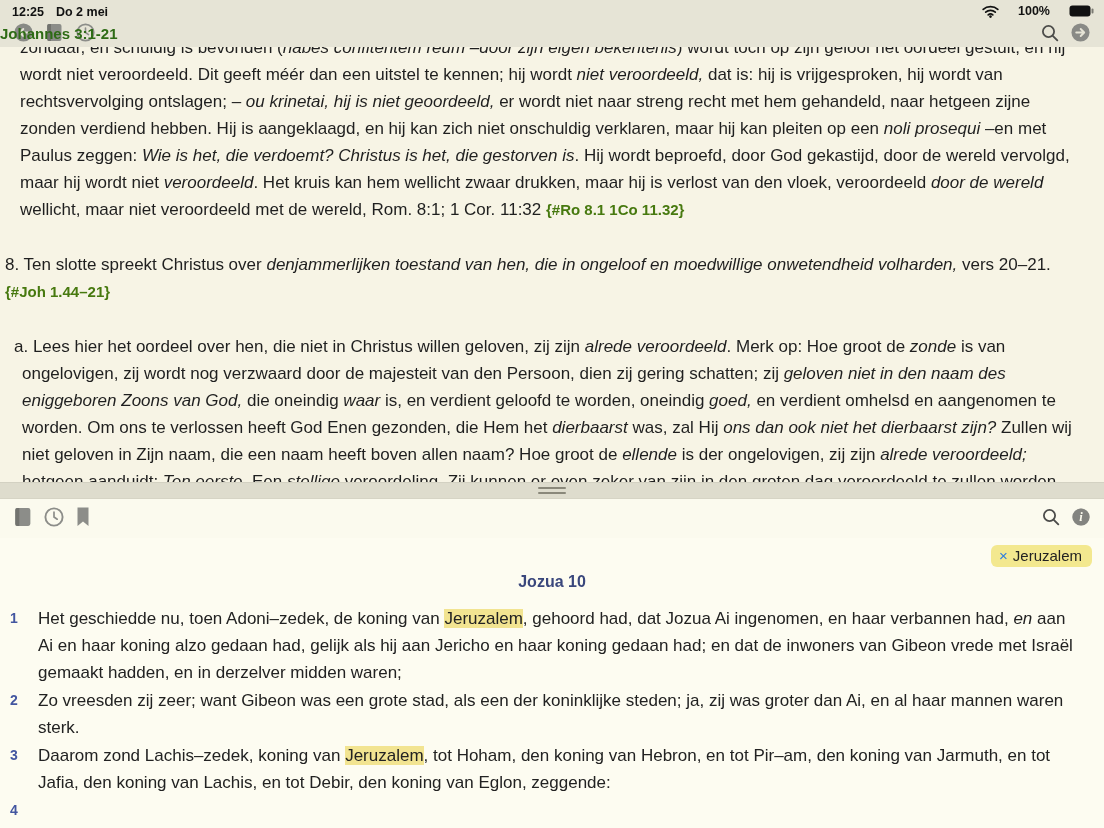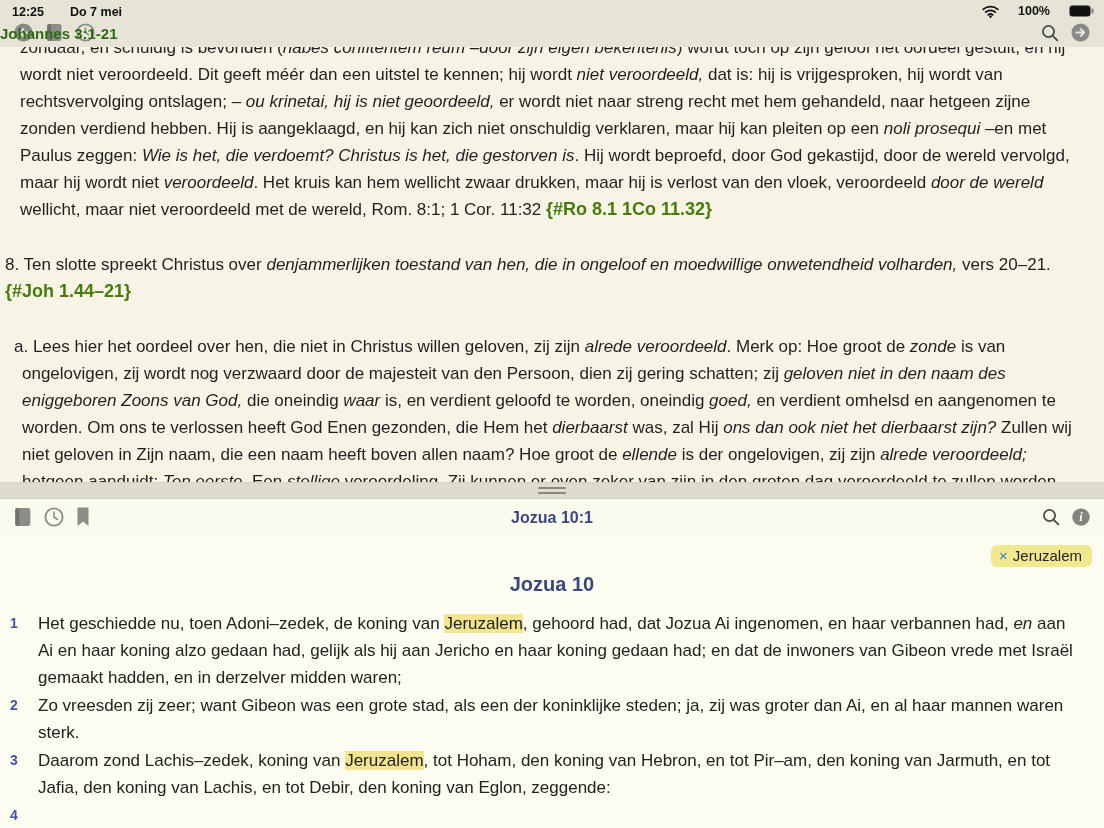--- a/index.html
+++ b/index.html
@@ -2,72 +2,72 @@
 <html><head>
 <meta charset="utf-8">
 <style>
   html,body{margin:0;padding:0;}
   body{font-family:"Liberation Sans","DejaVu Sans",sans-serif;}
   .screen{position:relative;width:1104px;height:828px;overflow:hidden;background:#fdfcf1;}
 
   
   .header{position:absolute;top:0;left:0;width:1104px;height:47px;background:#e6e4d6;}
   .statusbar{position:absolute;top:0;left:0;right:0;height:22px;font-size:12.5px;font-weight:700;color:#111;}
-  .sb-left{position:absolute;left:12px;top:5px;display:flex;gap:26px;}
+  .sb-left{position:absolute;left:12px;top:5px;display:flex;gap:12px;}
   .sb-right{position:absolute;right:10px;top:4px;display:flex;align-items:center;gap:19px;}
   .toolbar-top{position:absolute;top:22px;left:0;right:0;height:25px;}
   .tb-left{position:absolute;left:14px;top:1px;display:flex;align-items:center;gap:13px;}
   .tb-right{position:absolute;right:14px;top:1px;display:flex;align-items:center;gap:12px;}
   .tb-title{position:absolute;left:0;right:12px;top:3px;text-align:left;font-size:15px;font-weight:700;}
   .title-green{color:#2e6b15;}
   .title-navy{color:#3a477c;}
   .iconbtn{display:inline-flex;align-items:center;justify-content:center;background:none;border:none;padding:0;cursor:pointer;}
 
   
   .pane-top{position:absolute;top:47px;left:0;width:1104px;height:435px;background:#f7f4e5;overflow:hidden;color:#1f1f1f;}
   .para{font-size:17px;line-height:27px;margin:0;}
   .p-flow{margin-top:-13px;padding:0 22px 0 20px;}
   .p-num{margin-top:28px;padding:0 22px 0 5px;}
   .p-sub{margin-top:28px;padding:0 22px 0 22px;text-indent:-8px;}
   .run-i{font-style:italic;}
-  .run-ref{color:#47790f;font-weight:700;font-size:18px;font-style:normal;}
+  .run-ref{color:#47790f;font-weight:700;font-size:15px;font-style:normal;}
   .run-hl{background:#f2e491;}
 
   
   .divider{position:absolute;top:482px;left:0;width:1104px;height:17px;background:#dedccd;border-top:1px solid #d3d1c2;border-bottom:1px solid #d6d4c5;box-sizing:border-box;}
   .handle{position:absolute;left:50%;top:4px;transform:translateX(-50%);width:28px;cursor:row-resize;}
   .handle span{display:block;height:2px;border-radius:1px;background:#8a887a;margin-bottom:3px;}
 
   
   .toolbar-bottom{position:absolute;top:499px;left:0;width:1104px;height:39px;background:#fbfaee;}
   .tb2-left{position:absolute;left:14px;top:8px;display:flex;align-items:center;gap:12px;}
   .tb2-right{position:absolute;right:14px;top:9px;display:flex;align-items:center;gap:12px;}
   .tb2-title{position:absolute;left:0;right:0;top:10px;text-align:center;font-size:16px;font-weight:700;}
 
   
   .pane-bottom{position:absolute;top:538px;left:0;width:1104px;height:290px;background:#fdfcf1;overflow:hidden;color:#222;}
   .tag-row{display:flex;justify-content:flex-end;padding:7px 12px 0 0;}
   .tag-pill{display:inline-flex;align-items:center;gap:5px;background:#f3e88f;border-radius:6px;padding:2px 10px 3px 8px;font-size:15px;color:#222;}
   .tag-x{color:#2b7de0;font-size:15px;font-weight:400;cursor:pointer;background:none;border:none;padding:0;line-height:1;}
-  .chapter-heading{text-align:center;font-size:20px;font-weight:700;color:#3a477c;margin:6px 0 14px 0;}
+  .chapter-heading{text-align:center;font-size:16px;font-weight:700;color:#3a477c;margin:6px 0 14px 0;}
   .verse{position:relative;padding:0 24px 0 38px;font-size:17px;line-height:27px;margin-bottom:1px;}
   .vnum{position:absolute;left:10px;top:0;width:24px;color:#4356a0;font-weight:700;font-size:14px;line-height:27px;}
 
   svg{display:block;}
 </style>
 </head>
 <body>
 
 <div class="screen">
 
   <div class="header">
     <div class="statusbar">
       <div class="sb-left">
         <span>12:25</span>
-        <span>Do 7 mei</span>
+        <span>Do 2 mei</span>
       </div>
       <div class="sb-right">
         <span>
           <svg width="17" height="13" viewBox="0 0 17 13">
             <path d="M1.2 4.4 C5.2 0.8 11.8 0.8 15.8 4.4" fill="none" stroke="#111" stroke-width="1.7" stroke-linecap="round"></path>
             <path d="M3.7 7.2 C6.4 4.8 10.6 4.8 13.3 7.2" fill="none" stroke="#111" stroke-width="1.7" stroke-linecap="round"></path>
             <path d="M6.2 9.9 C7.5 8.8 9.5 8.8 10.8 9.9" fill="none" stroke="#111" stroke-width="1.7" stroke-linecap="round"></path>
             <circle cx="8.5" cy="11.6" r="1.3" fill="#111"></circle>
           </svg>
         </span>
@@ -147,21 +147,20 @@
           <circle cx="10" cy="10" r="8.6" fill="none" stroke="#8c8d89" stroke-width="1.9"></circle>
           <path d="M10 5.2 V10 L13.2 12.2" fill="none" stroke="#8c8d89" stroke-width="1.7" stroke-linecap="round"></path>
         </svg>
       </button>
       <button class="iconbtn">
         <svg width="14" height="20" viewBox="0 0 14 20">
           <path d="M1.5 0.5 h11 v18.5 l-5.5 -4.6 -5.5 4.6 z" fill="#8c8d89"></path>
         </svg>
       </button>
     </div>
-    <div class="tb2-title title-navy">Jozua 10:1</div>
     <div class="tb2-right">
       <button class="iconbtn">
         <svg width="18" height="18" viewBox="0 0 18 18">
           <circle cx="7.5" cy="7.5" r="5.6" fill="none" stroke="#4c4c4a" stroke-width="1.8"></circle>
           <line x1="11.8" y1="11.8" x2="16.3" y2="16.3" stroke="#4c4c4a" stroke-width="1.9" stroke-linecap="round"></line>
         </svg>
       </button>
       <button class="iconbtn">
         <svg width="18" height="18" viewBox="0 0 18 18">
           <circle cx="9" cy="9" r="8.6" fill="#77787480"></circle>

